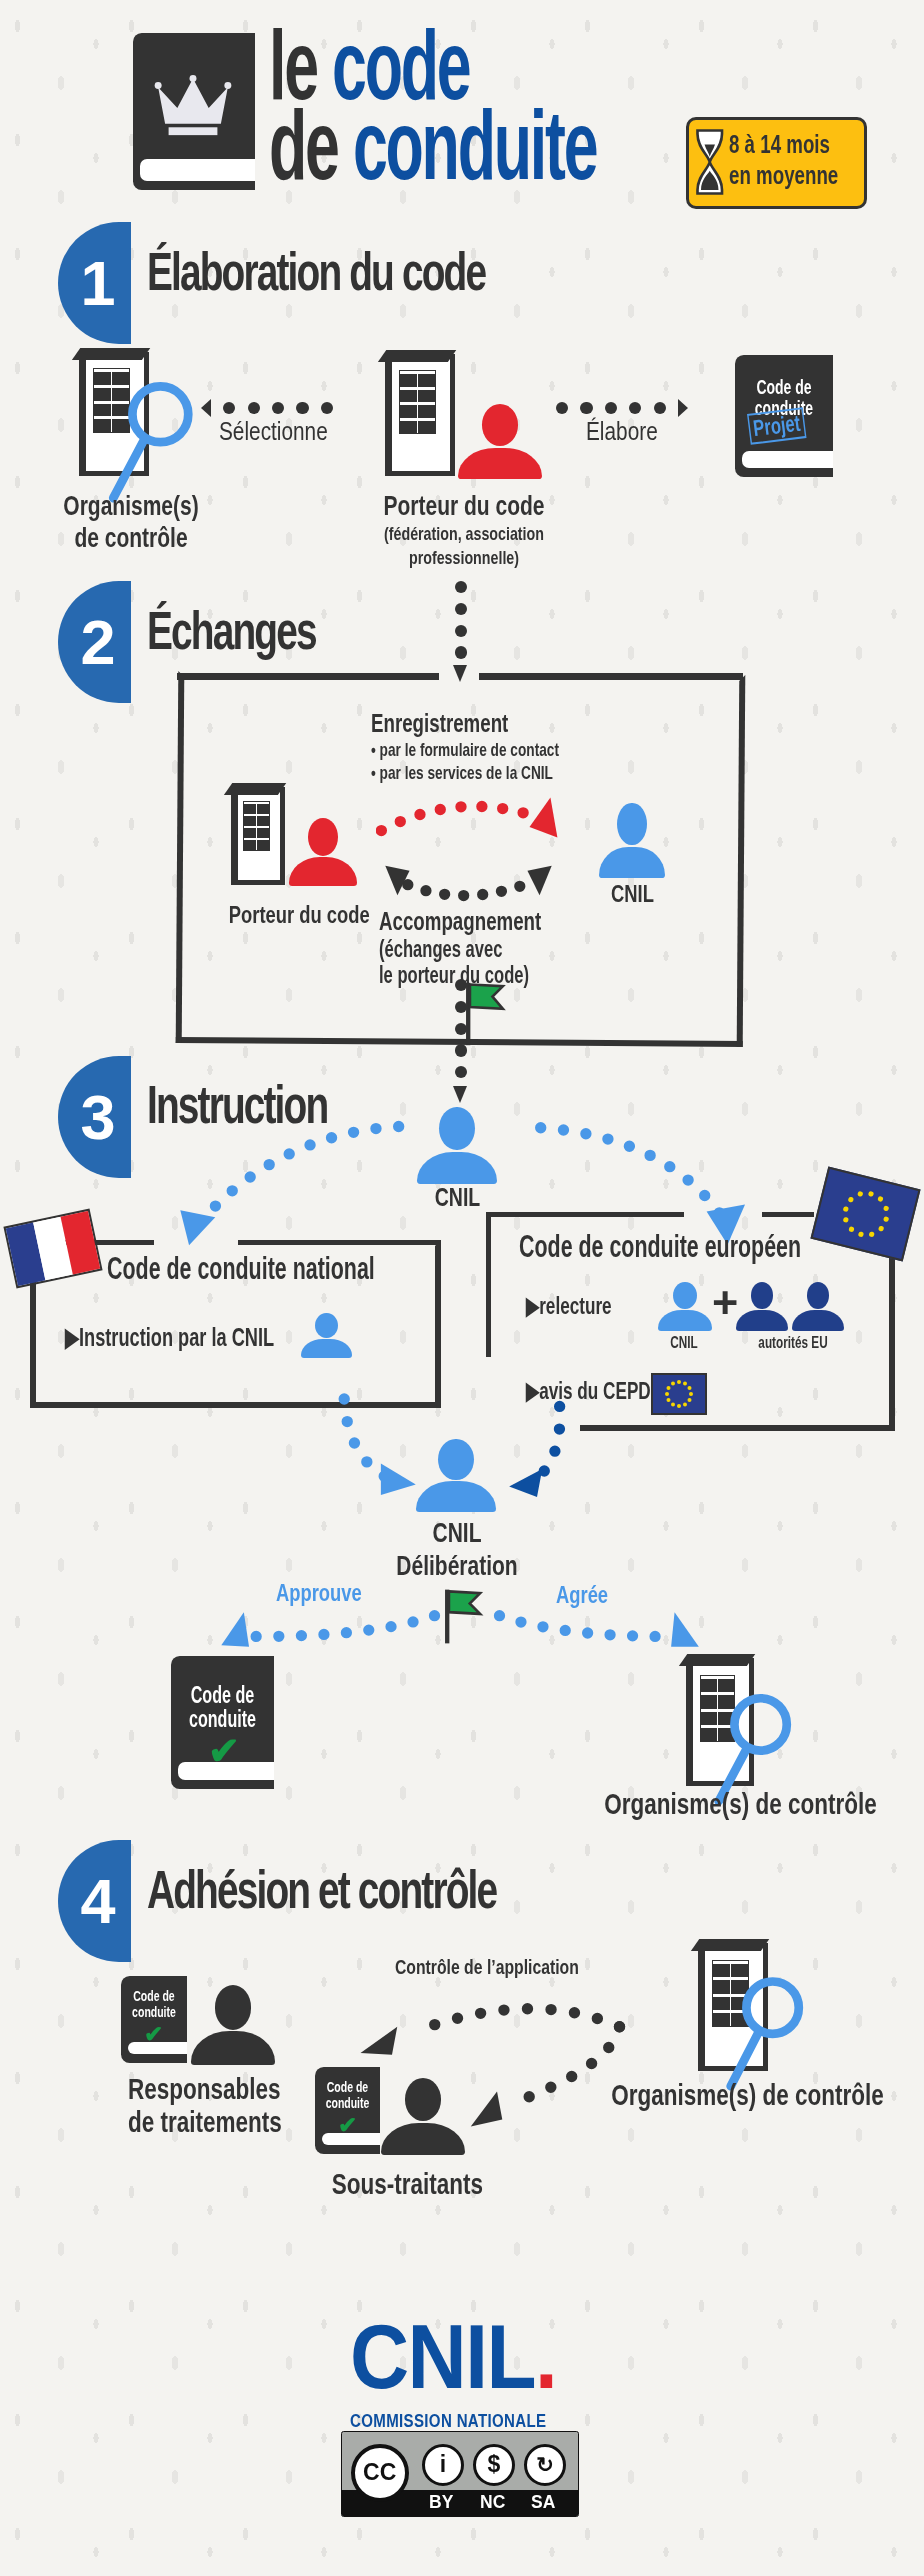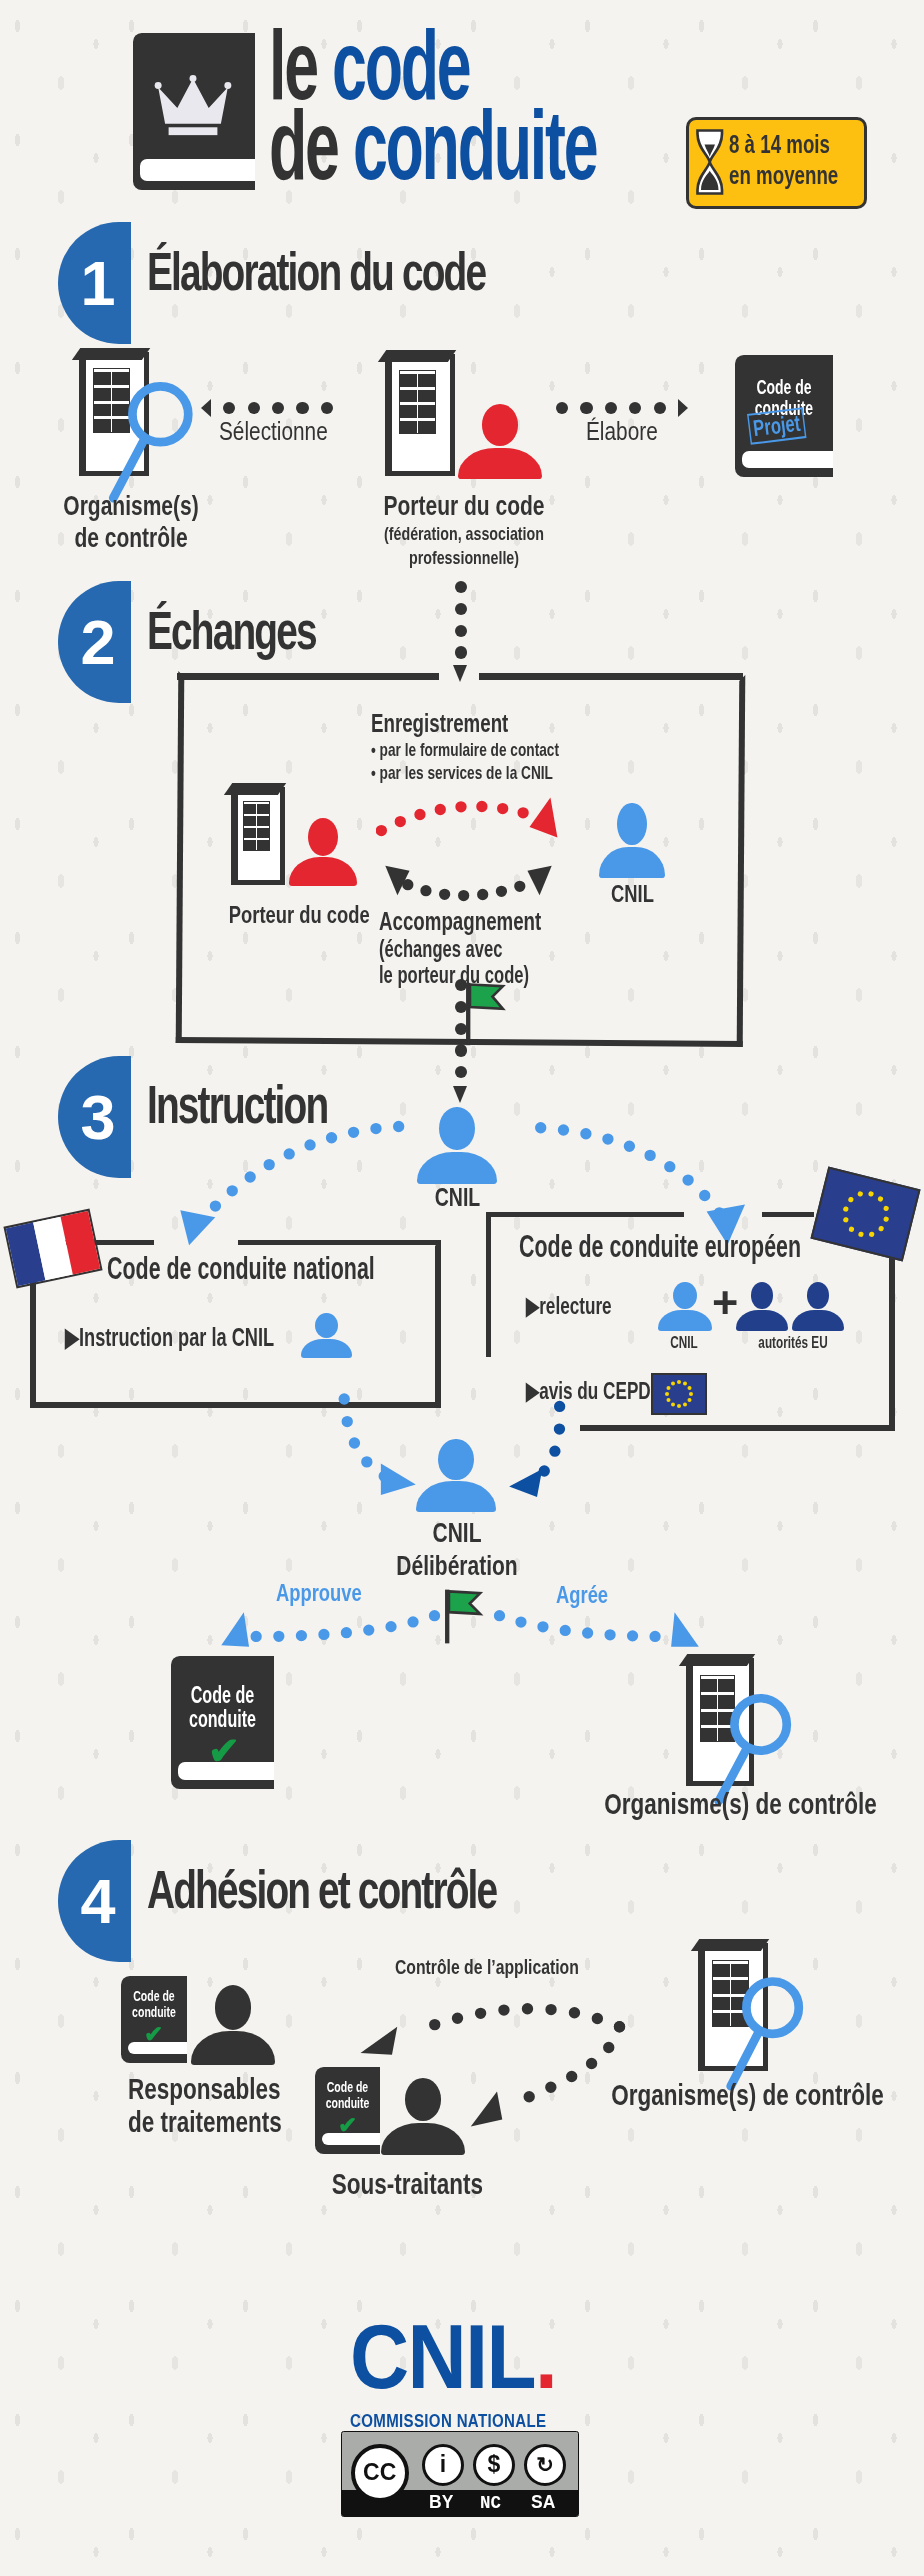--- a/index.html
+++ b/index.html
@@ -433,16 +433,16 @@
   </div>
 </div>
 
 <div class="abs" style="left:341px;top:2431px;width:236px;height:84px;background:#a9aca9;border:1.7px solid #111;border-radius:2.6px;overflow:hidden;">
   <div class="abs" style="left:0;bottom:0;width:100%;height:26px;background:#111;"></div>
   <div class="abs" style="left:8.7px;top:12.2px;width:58px;height:58px;border-radius:50%;background:#fff;border:4.4px solid #111;box-sizing:border-box;text-align:center;line-height:49px;font-weight:bold;font-size:23px;color:#111;">CC</div>
   <div class="abs" style="left:80px;top:12.2px;width:42px;height:42px;border-radius:50%;background:#fff;border:3.5px solid #111;box-sizing:border-box;text-align:center;line-height:35px;font-weight:bold;font-size:23px;color:#111;">i</div>
   <div class="abs" style="left:131px;top:12.2px;width:42px;height:42px;border-radius:50%;background:#fff;border:3.5px solid #111;box-sizing:border-box;text-align:center;line-height:35px;font-weight:bold;font-size:23px;color:#111;">$</div>
   <div class="abs" style="left:182px;top:12.2px;width:42px;height:42px;border-radius:50%;background:#fff;border:3.5px solid #111;box-sizing:border-box;text-align:center;line-height:35px;font-weight:bold;font-size:21px;color:#111;">↻</div>
   <div class="abs" style="left:87px;bottom:3.5px;color:#fff;font-weight:bold;font-size:17.5px;">BY</div>
-  <div class="abs" style="left:138px;bottom:3.5px;color:#fff;font-weight:bold;font-size:17.5px;font-family:Liberation Mono, monospace;">NC</div>
+  <div class="abs" style="left:138px;bottom:3.5px;color:#fff;font-weight:bold;font-size:17.5px;">NC</div>
   <div class="abs" style="left:189px;bottom:3.5px;color:#fff;font-weight:bold;font-size:17.5px;">SA</div>
 </div>
 
 
 </body></html>

